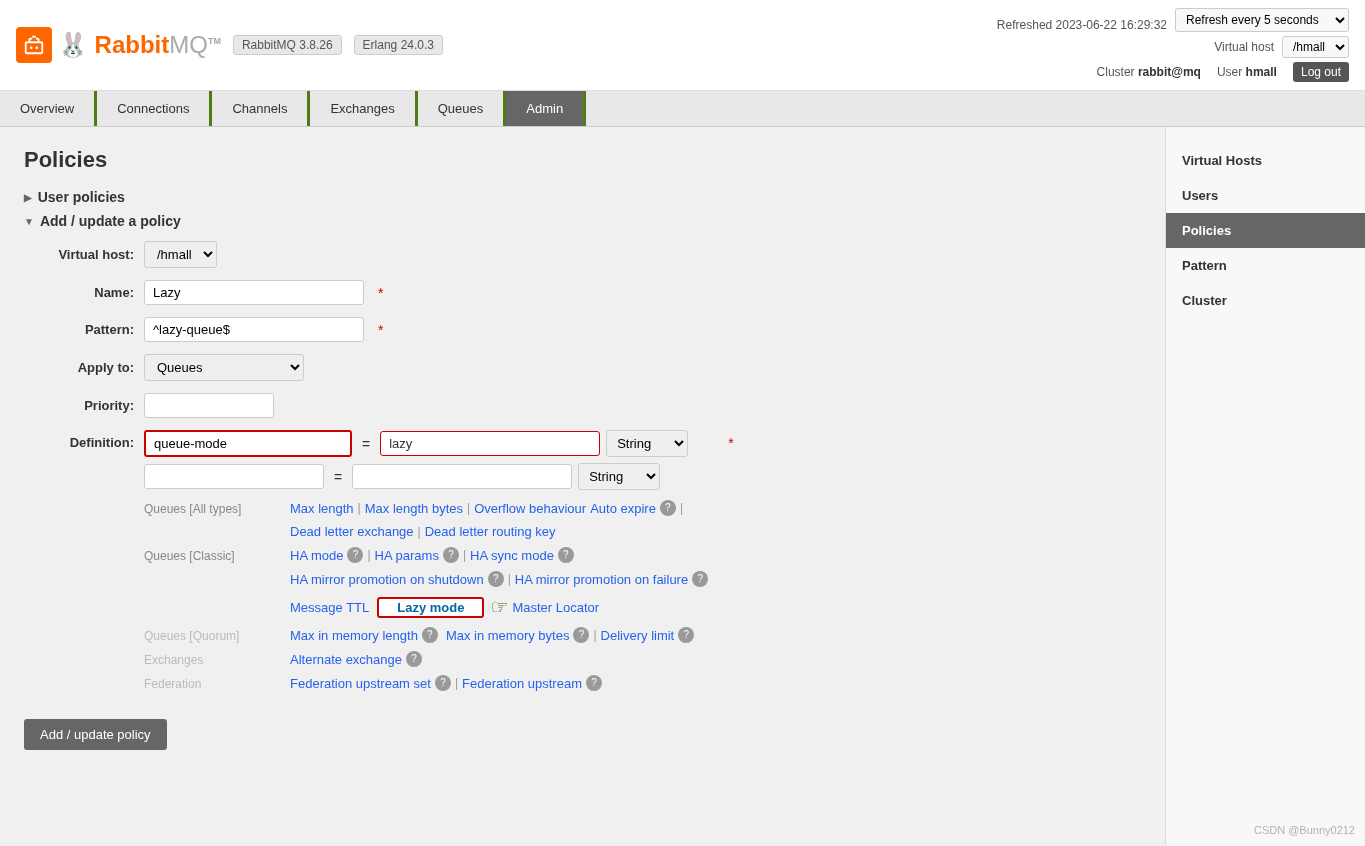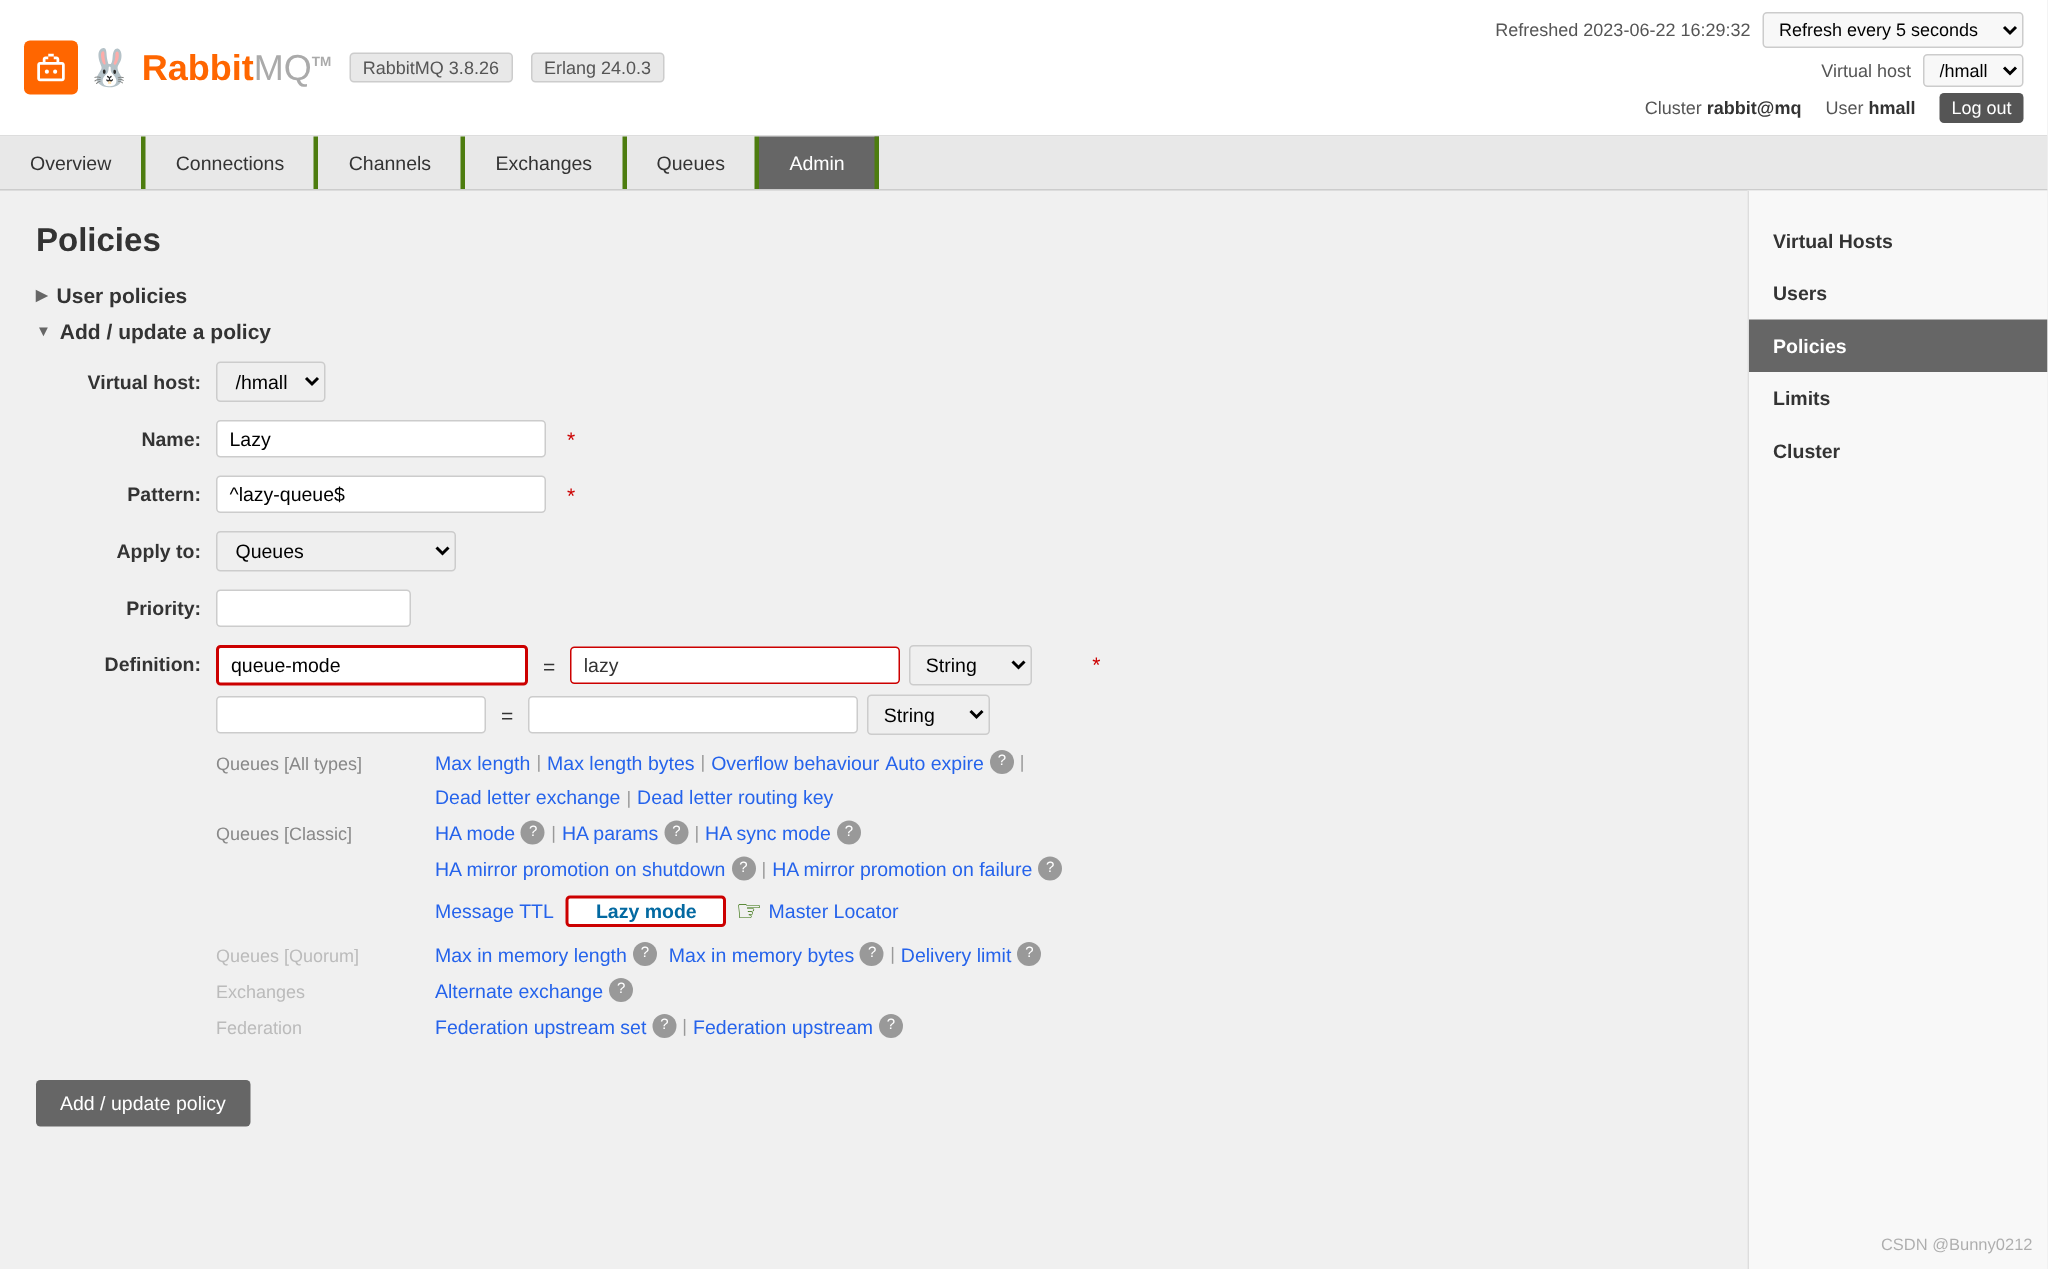--- a/index.html
+++ b/index.html
@@ -20,21 +20,21 @@
     .logo-icon svg { fill: #fff; }
     .version-badge {
       background: #e8e8e8;
       border: 1px solid #ccc;
       border-radius: 3px;
       padding: 2px 8px;
       font-size: 12px;
       color: #555;
     }
     .top-right { display: flex; flex-direction: column; align-items: flex-end; gap: 4px; }
-    .refresh-row { display: flex; align-items: center; gap: 8px; }
+    .refresh-row { display: flex; align-items: flex-end; gap: 8px; }
     .refreshed-text { font-size: 12px; color: #555; }
     .refresh-select {
       border: 1px solid #ccc;
       border-radius: 3px;
       padding: 3px 6px;
       font-size: 12px;
       background: #f8f8f8;
     }
     .vhost-row { display: flex; align-items: center; gap: 8px; font-size: 12px; }
     .vhost-label { color: #555; }
@@ -472,18 +472,18 @@
       </div>
 
       <button class="add-policy-btn">Add / update policy</button>
     </div>
   </div>
 
   <div class="sidebar">
     <div class="sidebar-item">Virtual Hosts</div>
     <div class="sidebar-item">Users</div>
     <div class="sidebar-item active">Policies</div>
-    <div class="sidebar-item">Limits</div>
+    <div class="sidebar-item">Pattern</div>
     <div class="sidebar-item">Cluster</div>
   </div>
 </div>
 
 <div class="watermark">CSDN @Bunny0212</div>
 
 </body></html>

